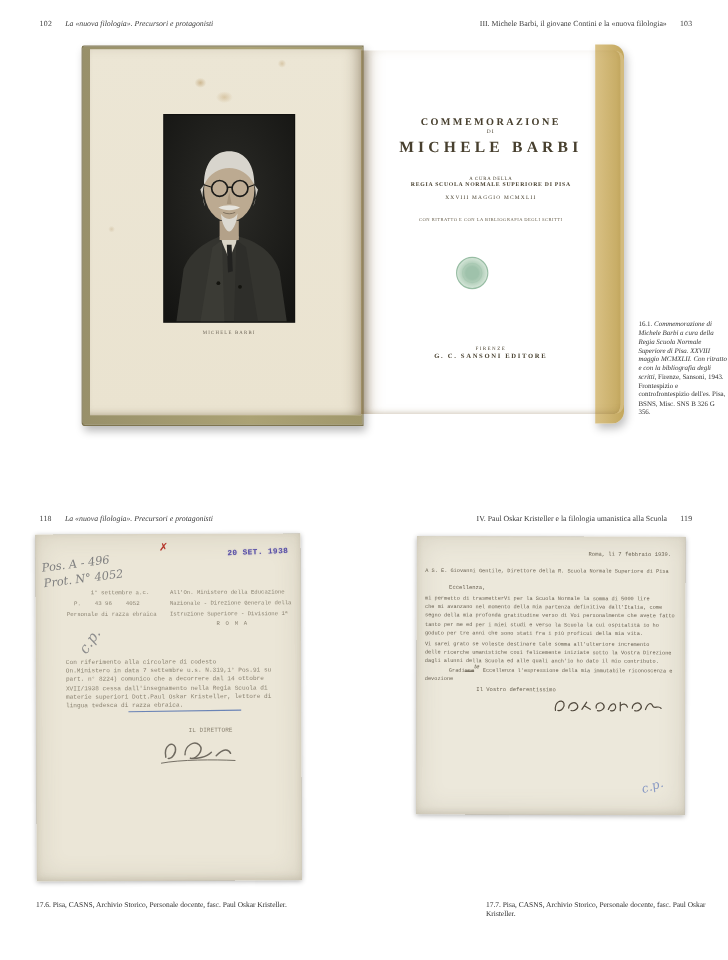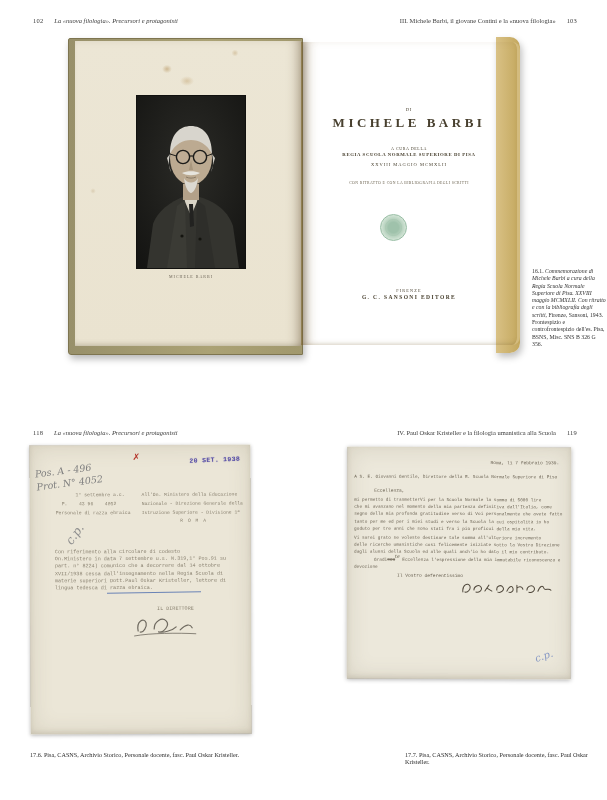--- a/index.html
+++ b/index.html
@@ -184,20 +184,21 @@
           <path d="M54,64 L52,74 L56,74 Z" fill="#a8967d"></path>
           <path d="M45,77 C50,74.5 58,74.5 63,77 C58,80 50,80 45,77 Z" fill="#e6e4dd"></path>
           <path d="M47,82 C50,88 58,88 61,82 C60,92 56,97 54,97 C52,97 48,92 47,82 Z" fill="#dcd9d1"></path>
           <path d="M49,81 C52,82.5 56,82.5 59,81" stroke="#7c6f5c" stroke-width=".8" fill="none"></path>
         </svg>
       </div>
       <div class="photo-caption">MICHELE BARBI</div>
     </div>
 
     <div class="page-right">
+      <div class="tp-line tp-1">COMMEMORAZIONE</div>
       <div class="tp-line tp-2">DI</div>
       <div class="tp-line tp-3">MICHELE BARBI</div>
       <div class="tp-line tp-4">A CURA DELLA</div>
       <div class="tp-line tp-5">REGIA SCUOLA NORMALE SUPERIORE DI PISA</div>
       <div class="tp-line tp-6">XXVIII MAGGIO MCMXLII</div>
       <div class="tp-line tp-7">CON RITRATTO E CON LA BIBLIOGRAFIA DEGLI SCRITTI</div>
       <div class="lib-stamp"></div>
       <div class="tp-line tp-city">FIRENZE</div>
       <div class="tp-line tp-pub">G. C. SANSONI EDITORE</div>
     </div>

